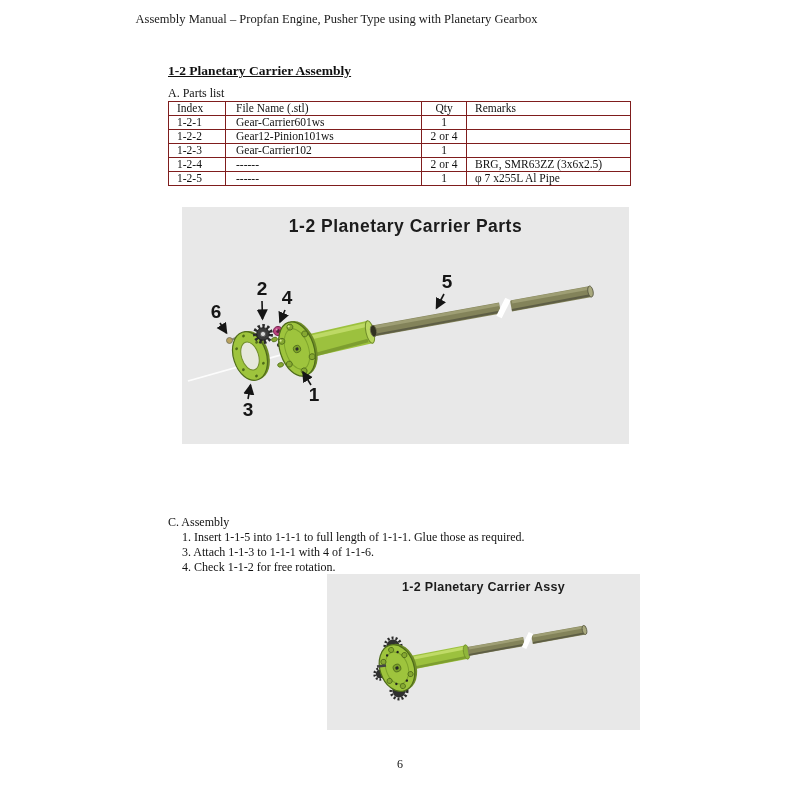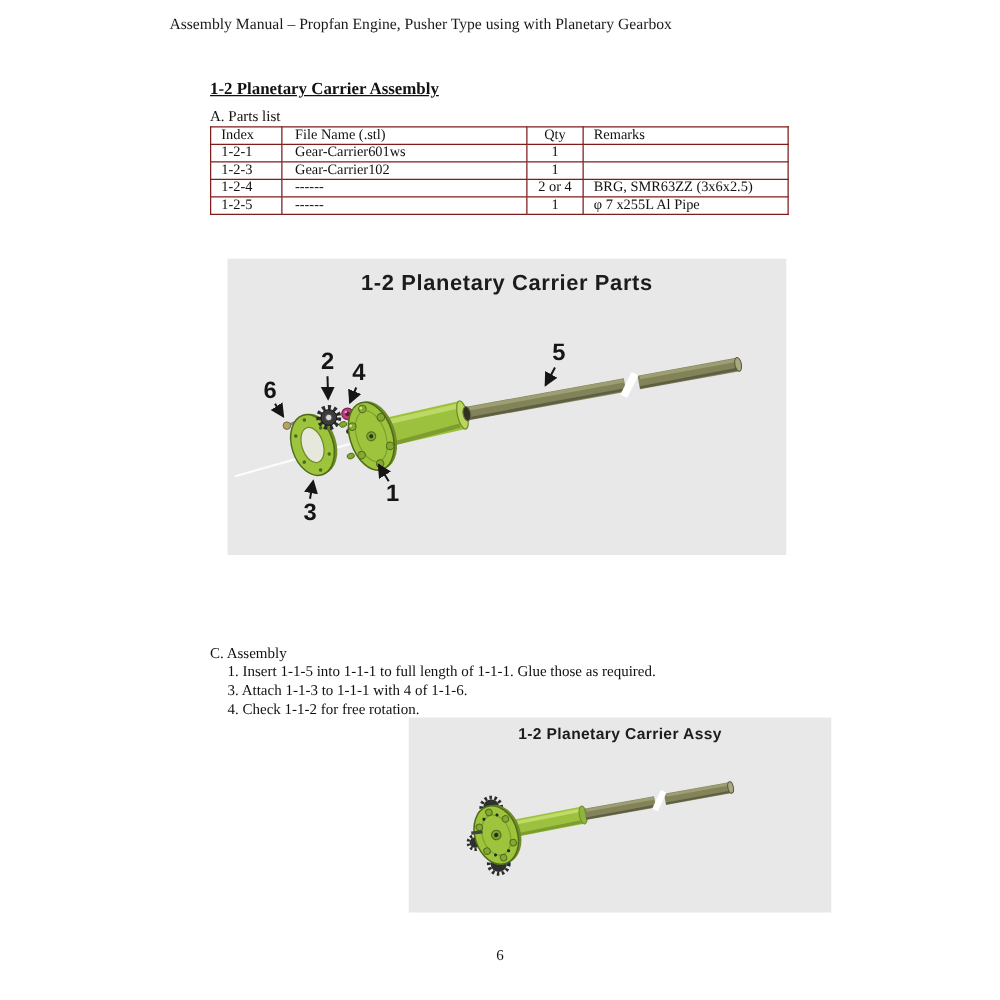--- a/index.html
+++ b/index.html
@@ -22,21 +22,21 @@
 
   table.parts{position:absolute;left:168px;top:101px;width:462px;border-collapse:collapse;
     font-size:11.5px;table-layout:fixed;}
   table.parts th,table.parts td{border:1px solid #7f1d1d;height:13px;padding:0 2px 0 8px;
     font-weight:normal;text-align:left;line-height:13px;overflow:hidden;white-space:nowrap;}
   table.parts td.c-file,table.parts th.c-file{padding-left:10px;}
   table.parts td.c-qty,table.parts th.c-qty{text-align:center;padding:0;}
 
   .figure-box{position:absolute;background:var(--figure_bg);}
   .fig1{left:182px;top:207px;width:447px;height:237px;}
-  .fig2{left:327px;top:574px;width:338px;height:156px;}
+  .fig2{left:327px;top:574px;width:313px;height:156px;}
   .fig-title{position:absolute;left:0;width:100%;text-align:center;
     font-family:"Liberation Sans",sans-serif;color:#1c1c1c;}
   .fig1 .fig-title{top:9px;font-size:17.5px;font-weight:bold;letter-spacing:.5px;}
   .fig2 .fig-title{top:6px;font-size:12.5px;font-weight:bold;letter-spacing:.3px;}
   .figure-box svg{position:absolute;left:0;top:0;}
 
   .text-block{position:absolute;left:168px;font-size:12px;line-height:15px;}
   .tb-b{top:455px;}
   .tb-c{top:515px;}
   .step{margin-left:14px;}
@@ -73,20 +73,26 @@
         <th class="c-file">File Name (.stl)</th>
         <th class="c-qty">Qty</th>
         <th>Remarks</th>
       </tr>
     </thead>
     <tbody>
       <tr>
         <td>1-2-1</td>
         <td class="c-file">Gear-Carrier601ws</td>
         <td class="c-qty">1</td>
+        <td></td>
+      </tr>
+      <tr>
+        <td>1-2-2</td>
+        <td class="c-file">Gear12-Pinion101ws</td>
+        <td class="c-qty">2 or 4</td>
         <td></td>
       </tr>
       <tr>
         <td>1-2-3</td>
         <td class="c-file">Gear-Carrier102</td>
         <td class="c-qty">1</td>
         <td></td>
       </tr>
       <tr>
         <td>1-2-4</td>

